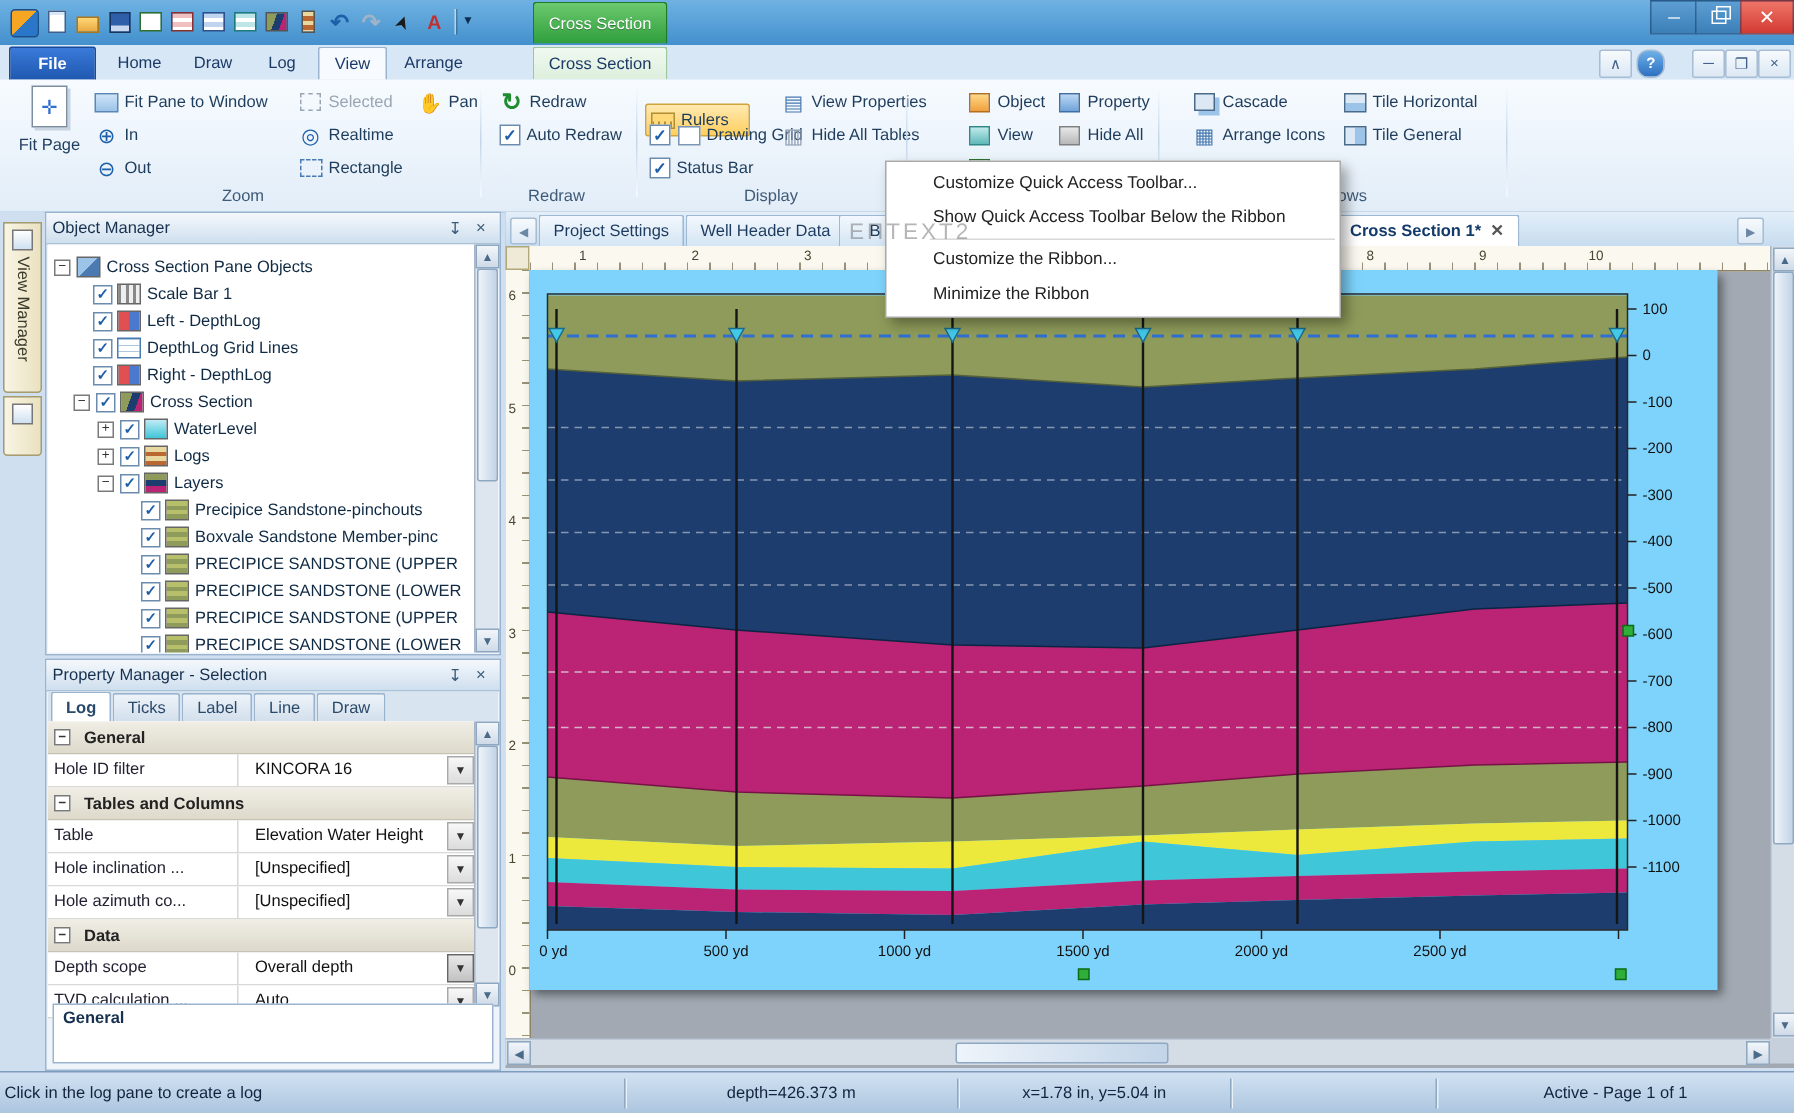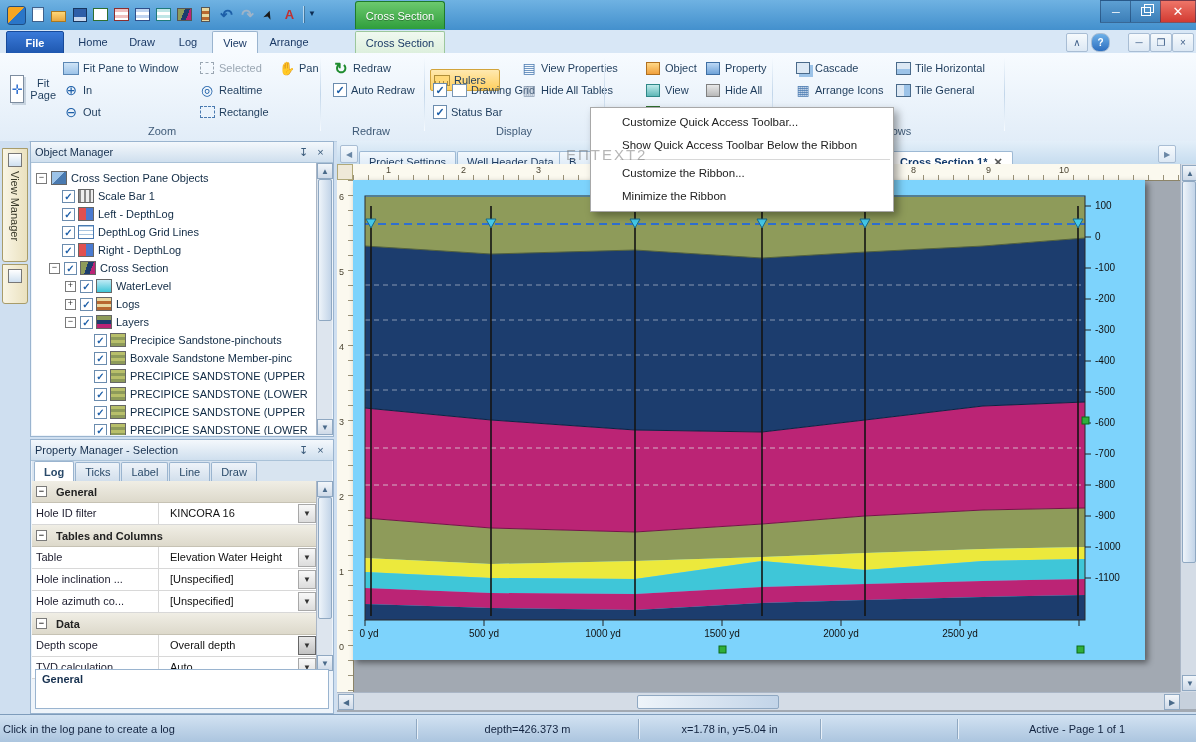--- a/index.html
+++ b/index.html
@@ -54,21 +54,21 @@
 
   
   .ribbon{position:absolute;left:0;top:53px;width:1196px;height:88px;
     background:linear-gradient(#f7fbff,#e2edf8);border-bottom:1px solid #b9cfe4;}
   .gsep{position:absolute;top:4px;width:1px;height:74px;background:linear-gradient(#f7fbff,#c2d6ea,#f7fbff);}
   .glabel{position:absolute;top:72px;height:13px;text-align:center;color:#3f5a77;font-size:11px;}
   .ritem{position:absolute;height:20px;display:flex;align-items:center;gap:4px;padding:0 3px;
     font-size:11px;color:#1e3c5c;border-radius:2px;white-space:nowrap;}
   .ritem.hl{background:linear-gradient(#ffe9b0,#ffcf5e);border:1px solid #d2a43c;}
   .ritem.dis{color:#9aa6b2;}
-  .bigbtn{position:absolute;left:10px;top:4px;width:46px;height:64px;display:flex;flex-direction:row;
+  .bigbtn{position:absolute;left:10px;top:4px;width:46px;height:64px;display:flex;flex-direction:column;
     align-items:center;gap:6px;font-size:11px;color:#1e3c5c;text-align:center;border-radius:3px;}
   .i-fitpage{width:22px;height:26px;background:#fff;border:1px solid #7d8da0;box-shadow:2px 2px 0 #c8d4e0;
     display:flex;align-items:center;justify-content:center;color:#2f6fd0;font-size:13px;}
   .i-fitpage:before{content:"✛";}
   .ric{width:16px;height:16px;display:inline-flex;align-items:center;justify-content:center;font-size:14px;flex:none;}
   .i-magplus:before{content:"⊕";color:#1d5fa8;}
   .i-magminus:before{content:"⊖";color:#1d5fa8;}
   .i-real:before{content:"◎";color:#1d5fa8;}
   .i-win{width:14px;height:11px;background:linear-gradient(#cfe4f7,#9cc3e8);border:1px solid #5b87b4;}
   .i-selbox{width:12px;height:10px;border:1px dashed #9aa6b2;}
@@ -160,23 +160,23 @@
   .pmsb{position:absolute;top:41px;right:1px;width:15px;background:#dde5ee;border-left:1px solid #aab6c6;}
   .helpbox{position:absolute;left:4px;right:4px;bottom:4px;height:32px;background:#fff;border:1px solid #9ab4cf;
     padding:3px 6px;font-weight:bold;color:#16304f;}
 
   
   .main{position:absolute;left:337px;top:141px;width:859px;height:571px;background:#a2a9b2;}
   .doctabs{position:absolute;left:0;top:0;width:859px;height:23px;
     background:linear-gradient(#e3eff9,#c6dcef);border-bottom:1px solid #8fb0cc;}
   .tsbtn{position:absolute;top:4px;width:16px;height:16px;display:flex;align-items:center;justify-content:center;
     font-size:8px;color:#6a87a5;border:1px solid #a8bdd4;background:linear-gradient(#f6fafd,#dce8f4);border-radius:2px;}
-  .dtab{position:absolute;top:10px;height:20px;padding:0 9px;display:flex;align-items:center;gap:6px;
+  .dtab{position:absolute;top:2px;height:20px;padding:0 9px;display:flex;align-items:center;gap:6px;
     background:linear-gradient(#f2f8fd,#d4e5f4);border:1px solid #9db9d4;border-bottom:none;
-    border-radius:2px 2px 0 0;color:#1c3a5e;white-space:nowrap;}
+    border-radius:2px 2px 0 0;color:#1c3a5e;white-space:nowrap;justify-content:flex-end;}
   .dtab.active{background:#fff;font-weight:bold;color:#123a6b;}
   .dclose{font-size:11px;color:#555;line-height:1;}
   .rcorner{position:absolute;left:0;top:23px;width:16px;height:16px;background:#efe9d8;border:1px solid #b0a878;box-sizing:border-box;}
   .rulertop{position:absolute;left:16px;top:23px;width:827px;height:16px;background:#fbf9ef;border-bottom:1px solid #8c8468;}
   .rulertop .tk{position:absolute;left:0;right:0;bottom:0;height:5px;
     background:repeating-linear-gradient(90deg,#9a9278 0 1px,transparent 1px 15px);}
   .rtnum{position:absolute;top:1px;font-size:9px;color:#4a4432;}
   .rulerleft{position:absolute;left:0;top:39px;width:16px;height:512px;background:#fbf9ef;border-right:1px solid #8c8468;}
   .rulerleft .tk{position:absolute;top:0;bottom:0;right:0;width:5px;
     background:repeating-linear-gradient(#9a9278 0 1px,transparent 1px 15px);}

